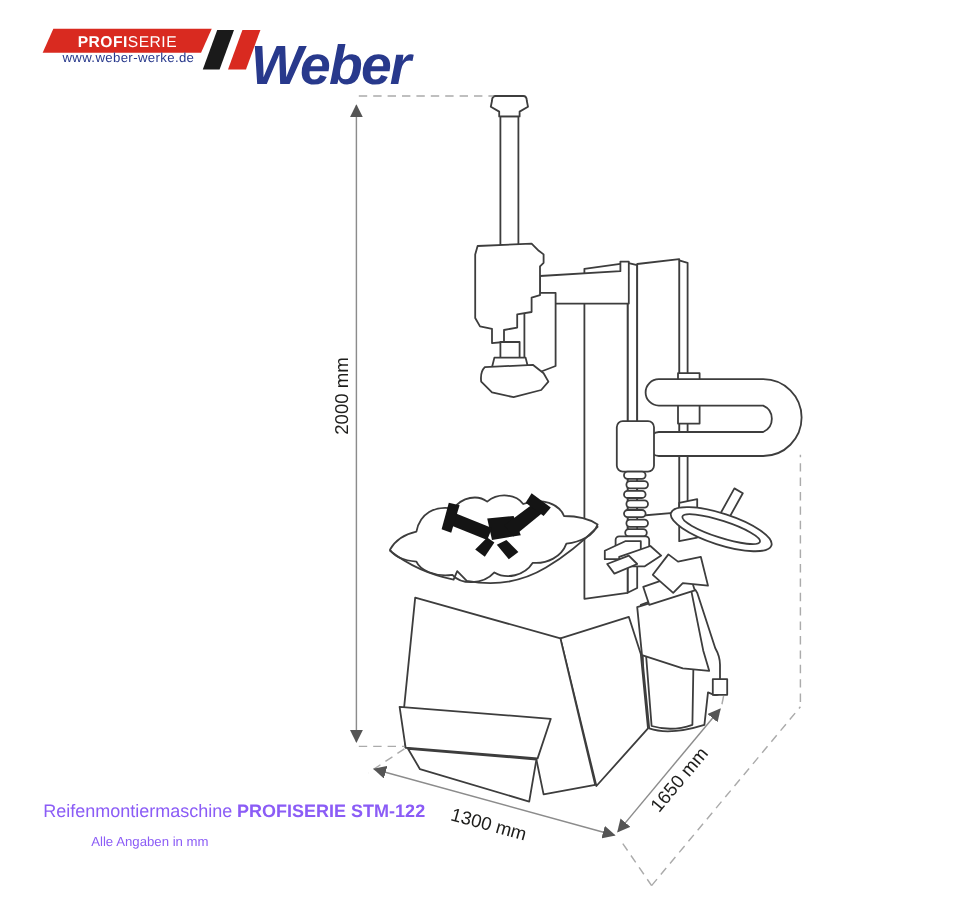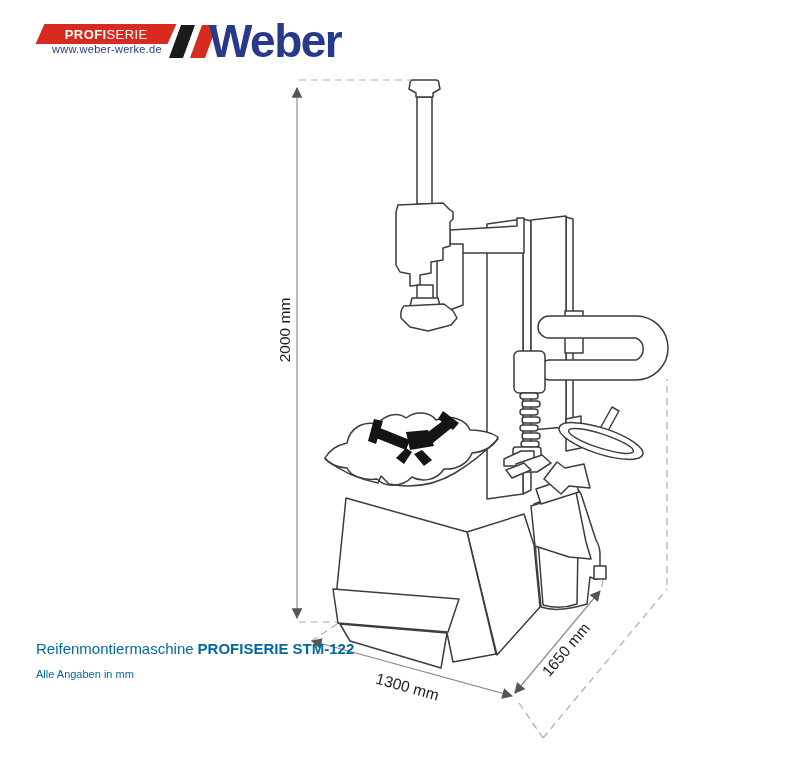--- a/index.html
+++ b/index.html
@@ -11,28 +11,28 @@
           background:var(--red);transform:skewX(-24deg);
           display:flex;align-items:center;justify-content:center;}
   .banner-text{transform:skewX(24deg);color:#fff;font-size:13px;letter-spacing:.4px;white-space:nowrap;}
   .banner-text b{font-weight:700;}
   .banner-text span{font-weight:400;}
   .logo-url{position:absolute;left:52px;top:43px;font-size:11px;font-weight:400;
             color:var(--blue);letter-spacing:.3px;}
   .stripe{position:absolute;top:25px;height:33px;transform:skewX(-20deg);}
   .stripe.black{left:175px;width:14px;background:#1a1a1a;}
   .stripe.red{left:196px;width:15px;background:var(--red);}
-  .brand{position:absolute;left:209px;top:14px;font-size:46px;font-weight:700;
-         color:var(--blue);letter-spacing:-1.5px;}
+  .brand{position:absolute;left:209px;top:27px;font-size:46px;font-weight:700;
+         color:var(--blue);letter-spacing:-1.5px;font-style:italic;}
 
   
-  .caption{position:absolute;left:36px;top:640px;color:#0369a1;}
+  .caption{position:absolute;left:36px;top:668px;color:#8b5cf6;}
   .caption .l1,.caption .l2{font-size:15px;line-height:18px;}
   .caption .l1 b{font-weight:700;margin-left:4px;}
-  .caption .notes{margin-top:8px;}
+  .caption .notes{margin-top:8px;margin-left:40px;}
   .caption .note{font-size:11px;line-height:16px;}
 
   svg{position:absolute;left:0;top:0;}
   svg text{font-family:"Liberation Sans",sans-serif;}
 </style>
 </head>
 <body>
 
 <div id="stage">
 

